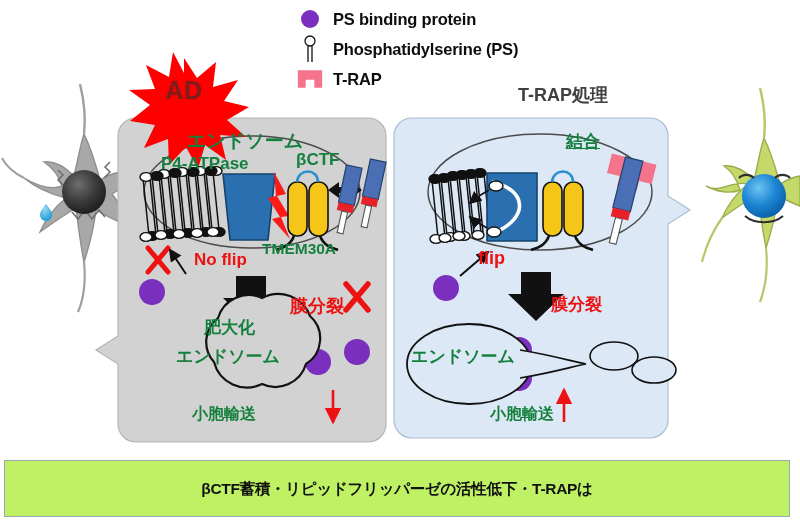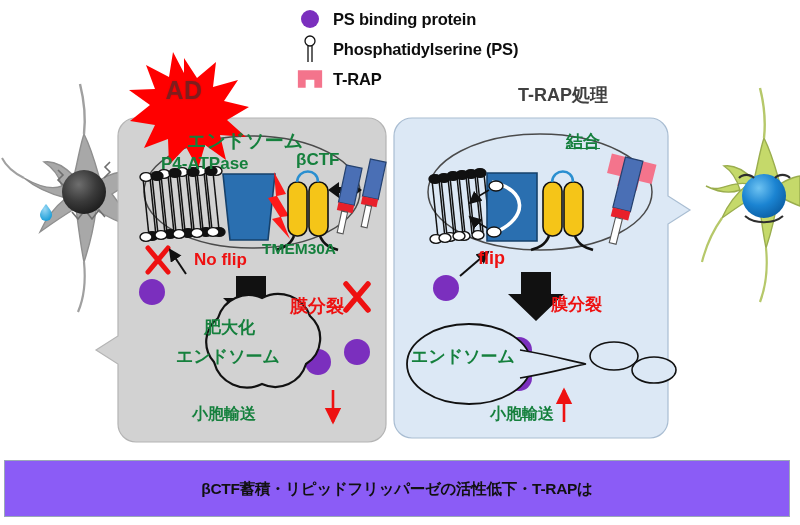--- a/index.html
+++ b/index.html
@@ -34,21 +34,21 @@
   .endo-big{left:176px;top:345px;font-size:17px;}
   .shouhou-ad{left:192px;top:404px;font-size:16px;}
   .ketsugou{left:566px;top:130px;font-size:17px;text-decoration:underline;}
   .flip{left:478px;top:248px;font-size:18px;}
   .makubunretsu-tr{left:551px;top:293px;font-size:17px;}
   .endo-tr{left:411px;top:345px;font-size:17px;}
   .shouhou-tr{left:490px;top:404px;font-size:16px;}
 
   
   .caption{position:absolute;left:4px;top:460px;width:786px;height:57px;
-      background:#8b5cf6;border:1.2px solid #9aa8b8;box-sizing:border-box;
+      background:#bef264;border:1.2px solid #9aa8b8;box-sizing:border-box;
       display:flex;flex-direction:column;align-items:center;justify-content:center;}
   .caption-line{font-size:15.5px;font-weight:bold;color:#111;line-height:24px;
       white-space:nowrap;letter-spacing:-0.3px;}
 </style>
 </head>
 <body>
 
 <svg id="figure" viewBox="0 0 800 525">
   <defs>
     <radialGradient id="sickNucleus" cx="38%" cy="33%" r="72%">

